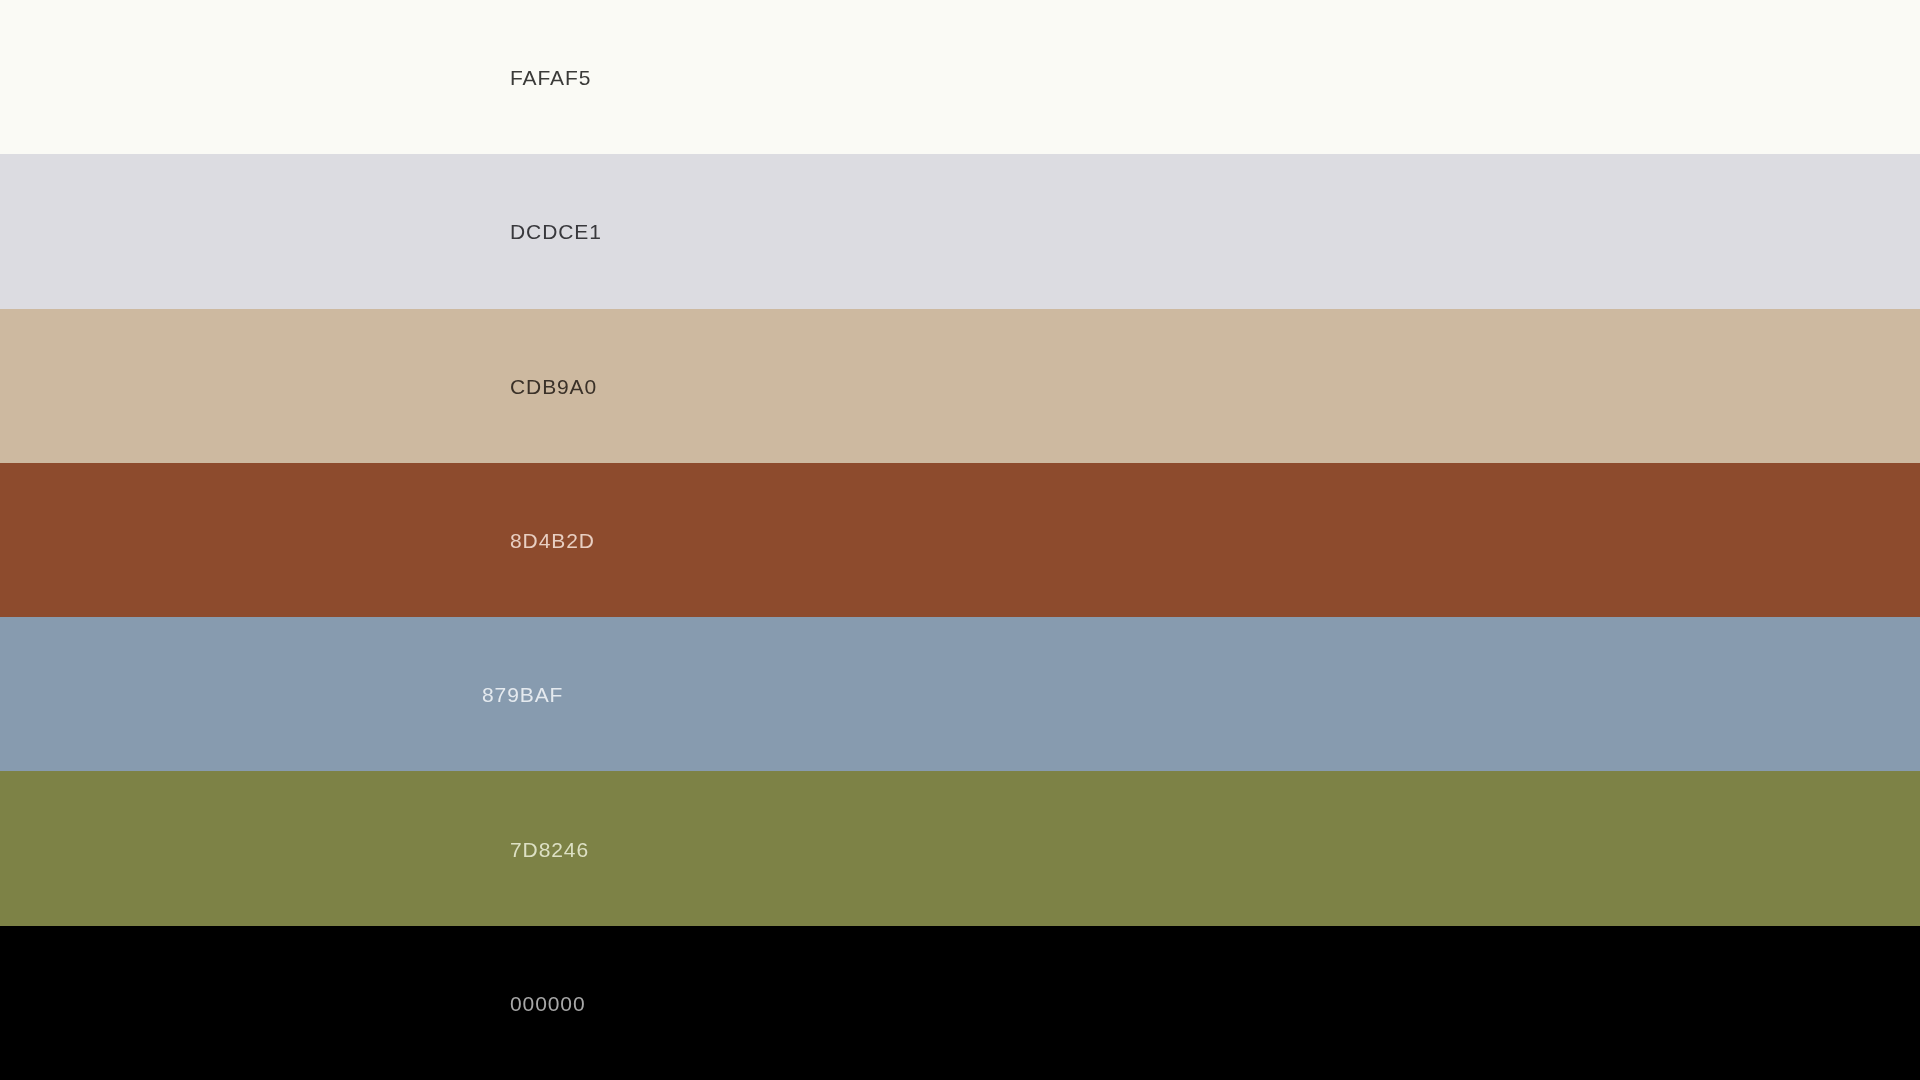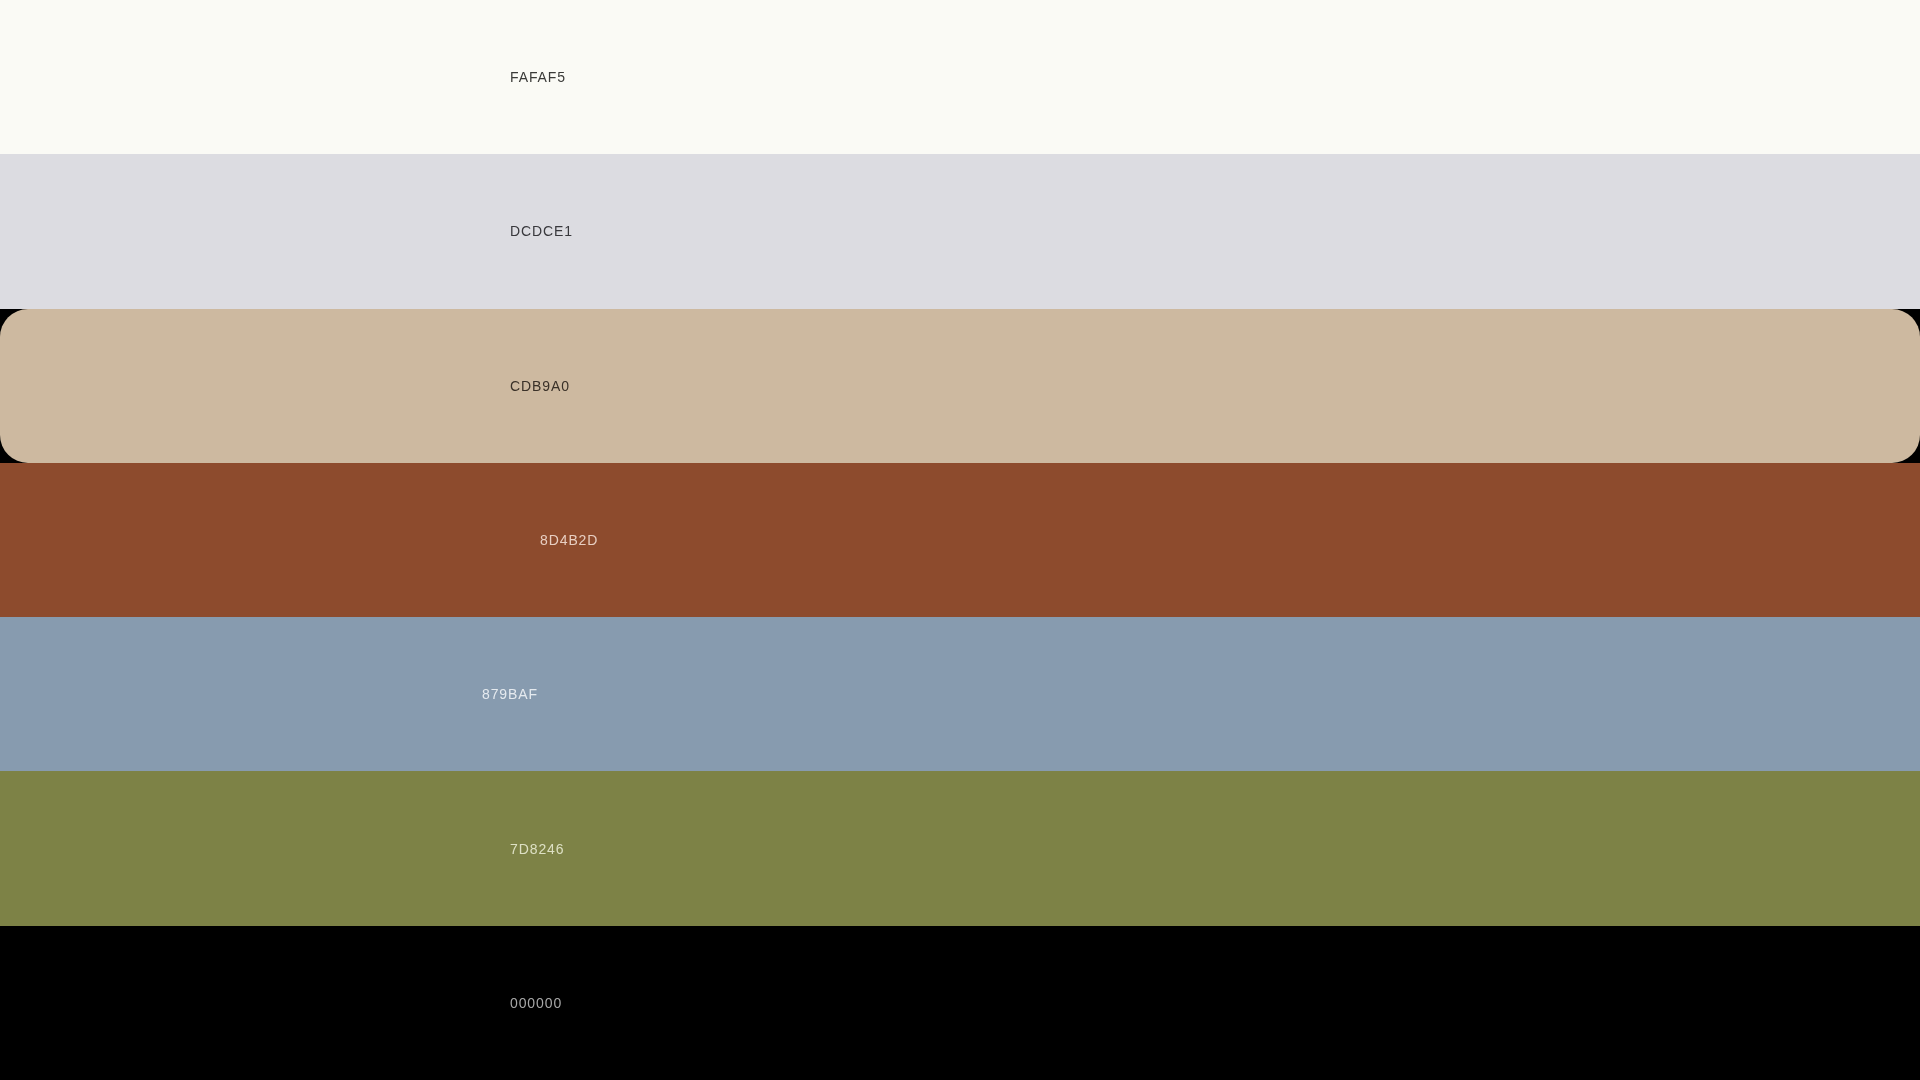--- a/index.html
+++ b/index.html
@@ -27,43 +27,43 @@
     align-items: center;
     box-sizing: border-box;
   }
 
   .swatch-label {
     position: absolute;
     left: 510px;
     top: 50%;
     transform: translateY(-50%);
     font-family: "Liberation Sans", "DejaVu Sans", sans-serif;
-    font-size: 14px;
+    font-size: 21px;
     font-weight: 300;
     letter-spacing: 0.9px;
     line-height: 1;
     white-space: nowrap;
     -webkit-font-smoothing: antialiased;
   }
 </style>
 </head>
 <body>
 
 <div id="palette">
     <div class="swatch" style="background-color: rgb(250, 250, 245);">
       <span class="swatch-label" style="color: rgb(58, 58, 56); left: 510px;">FAFAF5</span>
     </div>
     <div class="swatch" style="background-color: rgb(220, 220, 225); padding-left: 44px;">
       <span class="swatch-label" style="color: rgb(56, 56, 60); left: 510px;">DCDCE1</span>
     </div>
-    <div class="swatch" style="background-color: rgb(205, 185, 160); border-radius: 28px;">
+    <div class="swatch" style="background-color: rgb(205, 185, 160);">
       <span class="swatch-label" style="color: rgb(58, 49, 40); left: 510px;">CDB9A0</span>
     </div>
     <div class="swatch" style="background-color: rgb(141, 75, 45);">
-      <span class="swatch-label" style="color: rgb(232, 207, 194); left: 540px; text-align: center;">8D4B2D</span>
+      <span class="swatch-label" style="color: rgb(232, 207, 194); left: 510px; text-align: center;">8D4B2D</span>
     </div>
     <div class="swatch" style="background-color: rgb(135, 155, 175);">
       <span class="swatch-label" style="color: rgb(229, 234, 239); left: 482px;">879BAF</span>
     </div>
     <div class="swatch" style="background-color: rgb(125, 130, 70); text-decoration: underline;">
       <span class="swatch-label" style="color: rgb(221, 224, 196); left: 510px;">7D8246</span>
     </div>
     <div class="swatch" style="background-color: rgb(0, 0, 0); border-radius: 17px;">
       <span class="swatch-label" style="color: rgb(168, 168, 168); left: 510px;">000000</span>
     </div>

